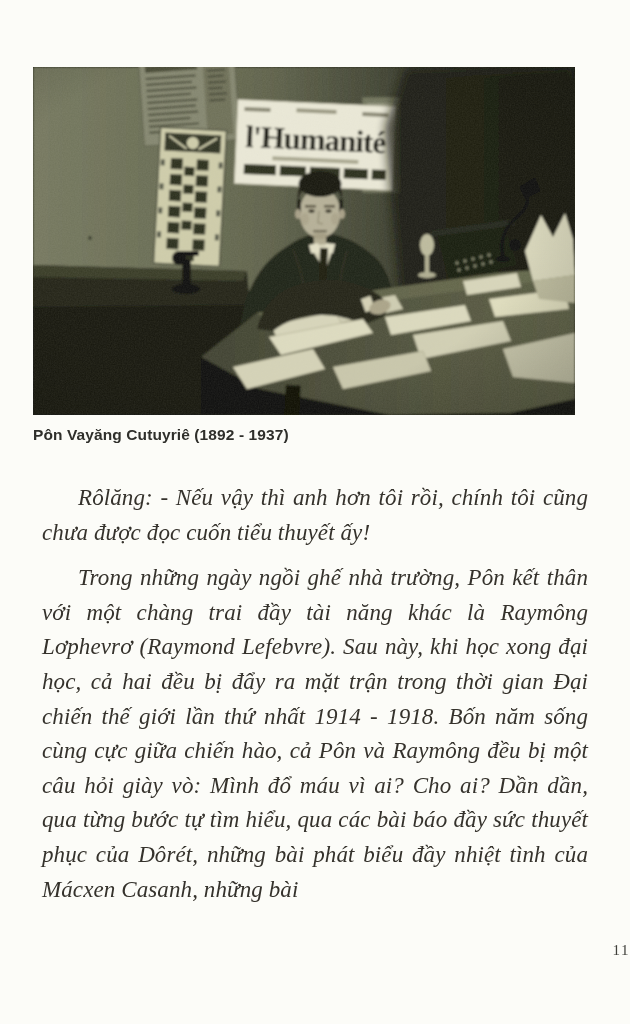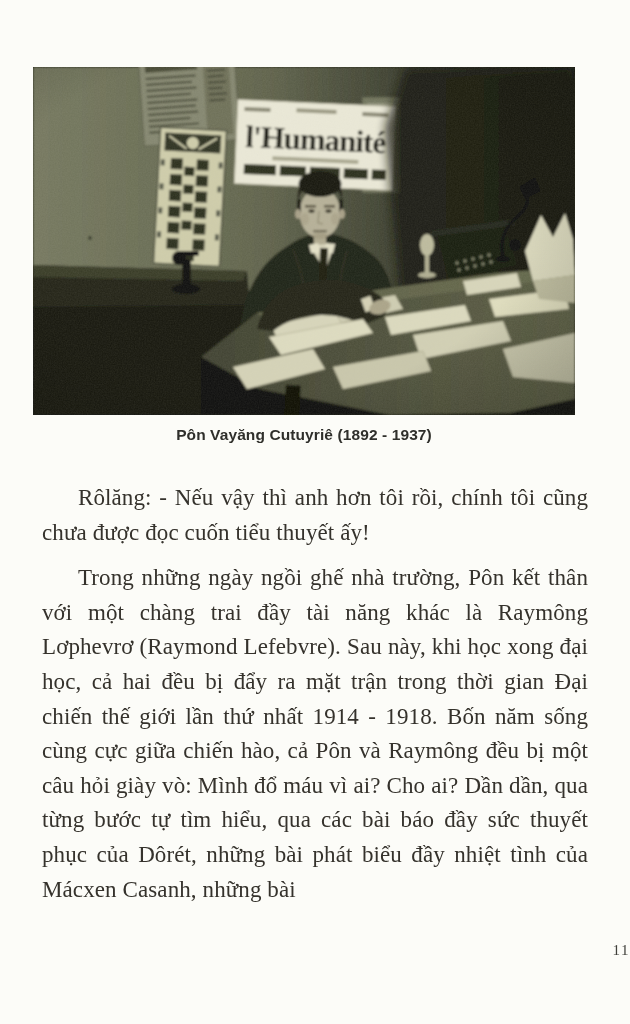--- a/index.html
+++ b/index.html
@@ -23,40 +23,41 @@
   .photo-frame {
     width: 542px; height: 348px;
     background: #1a1c11;
     overflow: hidden;
   }
   .photo-frame svg { display: block; }
   .photo-caption {
     display: block;
     width: 542px;
     margin-top: 11px;
-    text-align: center;
+    text-align: left;
     font-family: "Liberation Sans", "DejaVu Sans", sans-serif;
     font-size: 15.5px;
     font-weight: 600;
     letter-spacing: 0.1px;
     color: #2f2f2b;
   }
   .body-text {
     position: absolute;
     top: 481px; left: 42px;
     width: 547px;
     text-align: justify;
     font-size: 23px;
     line-height: 34.6px;
     letter-spacing: 0.1px;
     color: #35322c;
   }
   .body-text p {
     margin: 0 1px 11px 0;
     text-indent: 36px;
+    font-style: italic;
   }
   .page-number {
     position: absolute;
     top: 942px; left: 0;
     width: 630px;
     text-align: right;
     font-size: 15px;
     letter-spacing: 1.5px;
     color: #3f3f3a;
   }

